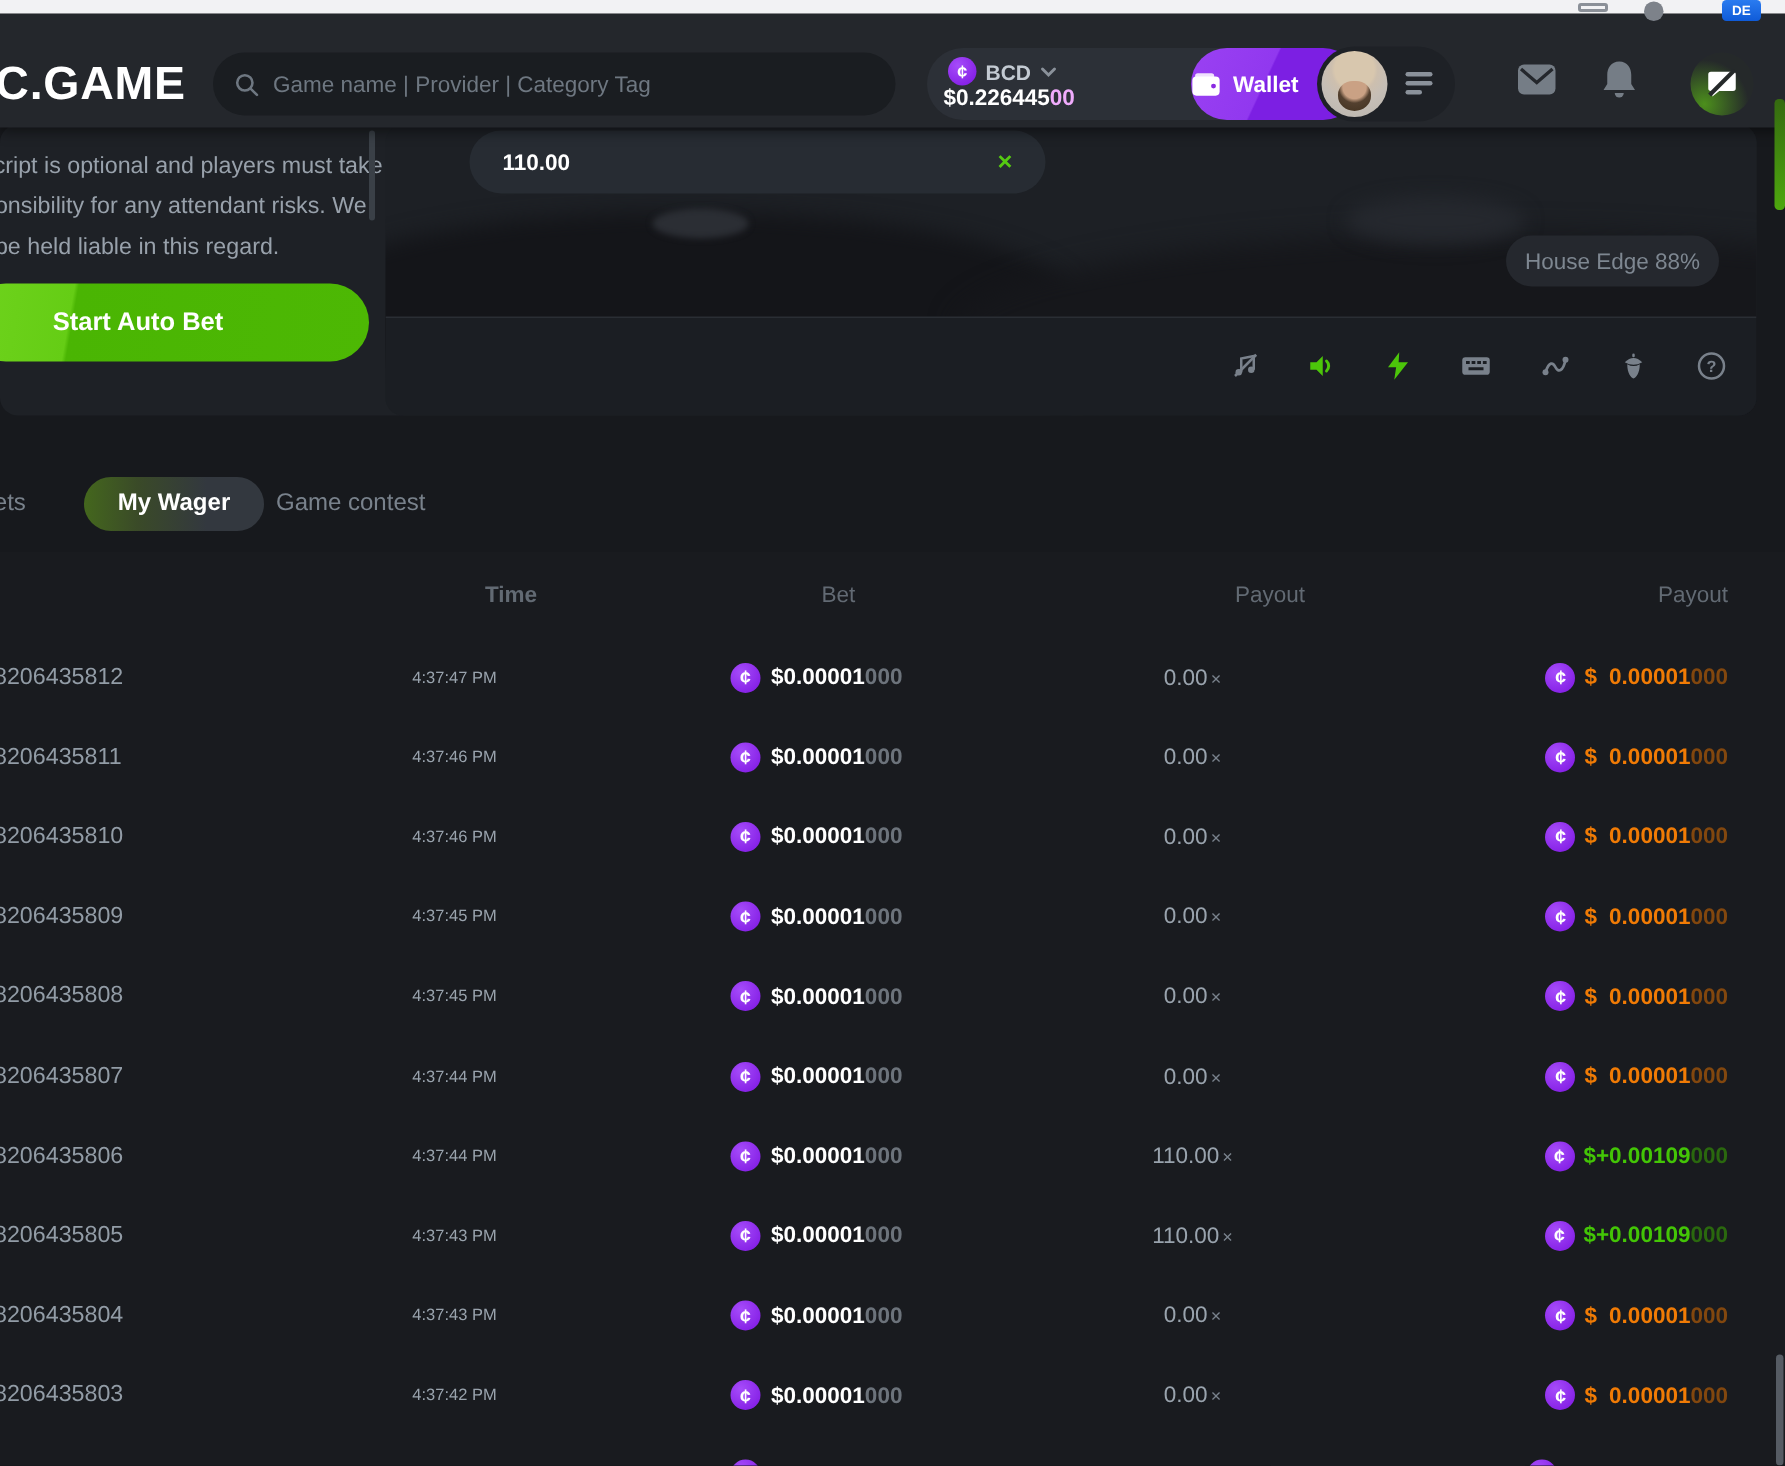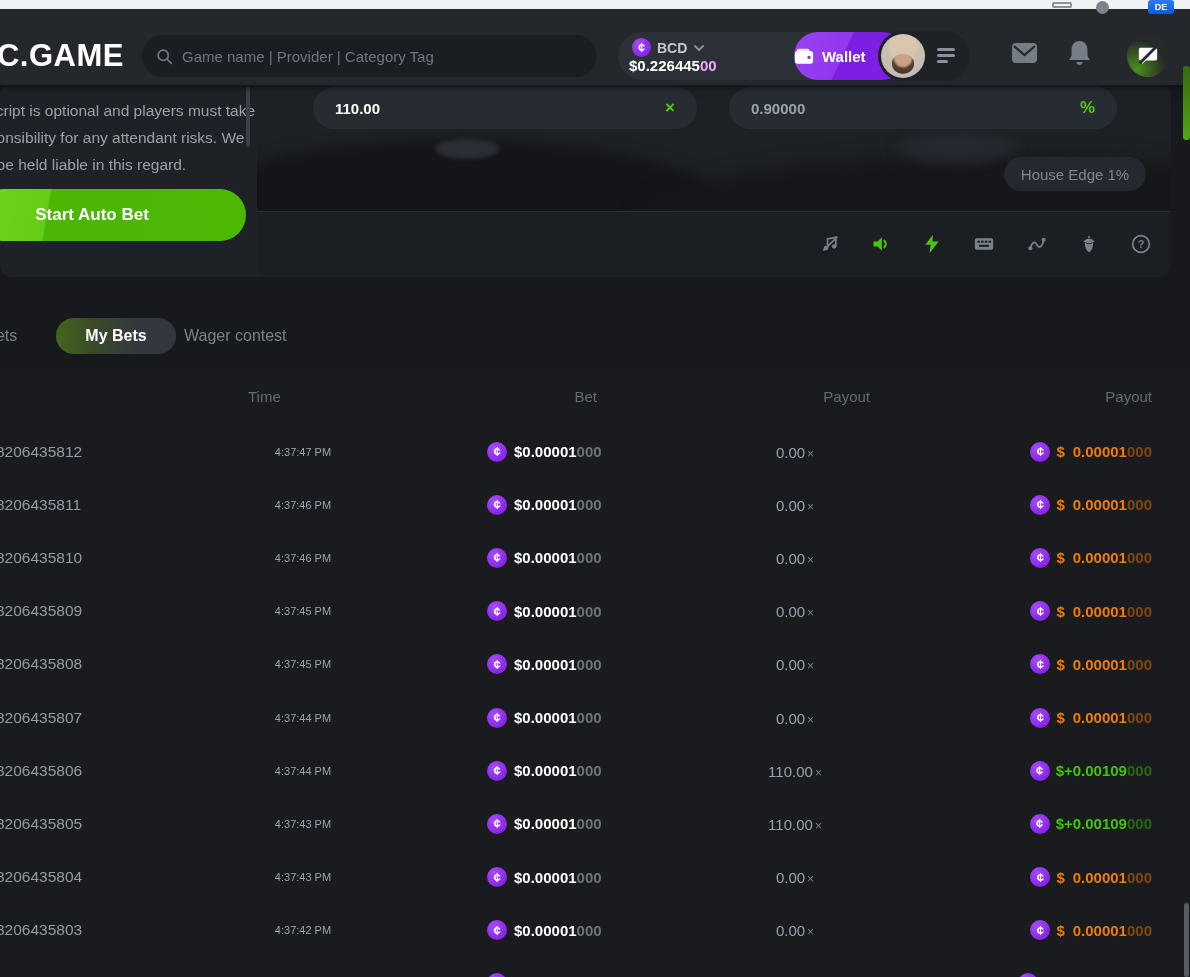--- a/index.html
+++ b/index.html
@@ -78,22 +78,22 @@
   .tab{position:absolute;top:0;height:36px;line-height:36px;font-size:16px;color:#79828c;cursor:pointer;white-space:nowrap;}
   .tab-all{left:-37px;}
   .tab-my{left:56px;width:120px;text-align:center;color:#fff;font-weight:bold;border-radius:18px;
     background:linear-gradient(90deg,#44671d 0%,#3a4a28 30%,#33383f 68%);}
   .tab-wager{left:184px;}
 
   
   .table-section{position:absolute;left:0;top:368px;width:1190px;height:609px;background:#191b1f;}
   .thead{position:absolute;left:0;top:20px;width:1190px;height:24px;color:#626a73;font-size:15px;}
   .thead span{position:absolute;top:0;}
-  .th-time{left:248px;width:110px;text-align:left;}
-  .th-bet{left:471px;width:126px;text-align:right;}
+  .th-time{left:248px;width:110px;text-align:right;font-weight:bold;}
+  .th-bet{left:496px;width:126px;text-align:center;}
   .th-pay{left:720px;width:150px;text-align:right;}
   .th-profit{right:38px;}
   .tbody{position:absolute;left:0;top:57px;width:1190px;}
   .trow{position:relative;height:53.2px;cursor:pointer;}
   .trow > span{position:absolute;top:50%;transform:translateY(-50%);}
   .cid{left:-4px;color:#929ca6;font-size:15.5px;white-space:nowrap;}
   .ctime{left:248px;width:110px;text-align:center;color:#99a3ad;font-size:11px;}
   .cbet{left:487px;display:flex;align-items:center;}
   .cbet .coin{margin-right:7px;width:20px;height:20px;font-size:13px;}
   .bmain{color:#fff;font-size:15px;}
@@ -194,26 +194,22 @@
   <div class="game-view">
     <div class="blob b1"></div>
     <div class="blob b2"></div>
     <div class="blob b3"></div>
     <div class="blob b4"></div>
 
     <div class="ginput gi1">
       <input value="110.00" style="">
       <span class="gsuffix">×</span>
     </div>
-    <div class="ginput gi2">
-      <input value="0.90000" style="">
-      <span class="gsuffix">%</span>
-    </div>
-
-    <div class="house-edge">House Edge 1%</div>
+
+    <div class="house-edge">House Edge 88%</div>
     <div class="gdivider"></div>
 
     <div class="gfooter">
       <svg class="ficon" style="left:563px;" viewBox="0 0 24 24">
         <path d="M9 17 V6 l10 -2 v11" fill="none" stroke="#79818b" stroke-width="2"></path>
         <circle cx="7" cy="17" r="2.6" fill="#79818b"></circle>
           <circle cx="17" cy="15" r="2.6" fill="#79818b"></circle>
         <line x1="4" y1="20" x2="21" y2="3" stroke="#79818b" stroke-width="2"></line>
       </svg>
       <svg class="ficon" style="left:614px;" viewBox="0 0 24 24">
@@ -246,22 +242,22 @@
       <svg class="ficon" style="left:874px;" viewBox="0 0 24 24">
         <circle cx="12" cy="12" r="10" fill="none" stroke="#79818b" stroke-width="2"></circle>
         <text x="12" y="16.5" text-anchor="middle" font-size="13" font-weight="bold" fill="#79818b" font-family="Liberation Sans, sans-serif">?</text>
       </svg>
     </div>
   </div>
 </div>
 
 <div class="tabs">
   <div class="tab tab-all">All Bets</div>
-  <div class="tab tab-my">My Bets</div>
-  <div class="tab tab-wager">Wager contest</div>
+  <div class="tab tab-my">My Wager</div>
+  <div class="tab tab-wager">Game contest</div>
 </div>
 
 <div class="table-section">
   <div class="thead">
     <span class="th-time">Time</span>
     <span class="th-bet">Bet</span>
     <span class="th-pay">Payout</span>
     <span class="th-profit">Payout</span>
   </div>
   <div class="tbody">

